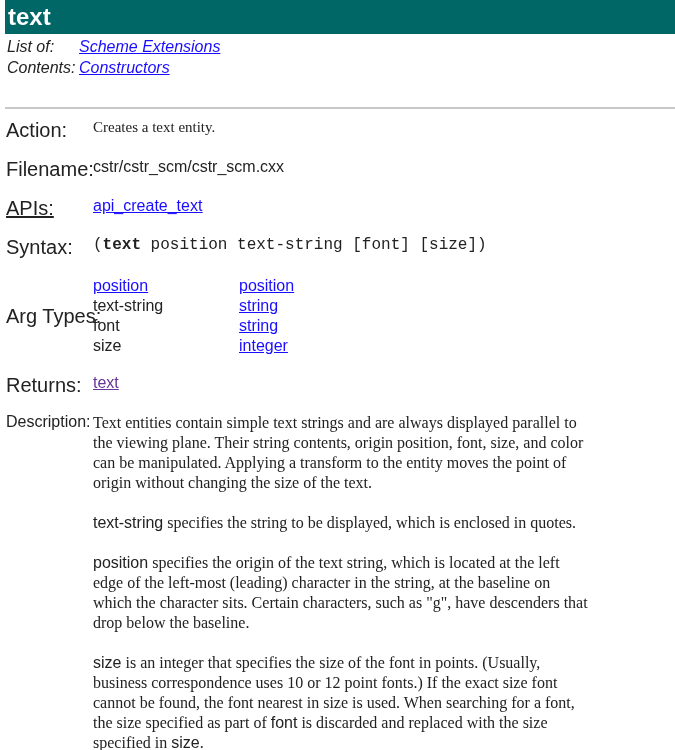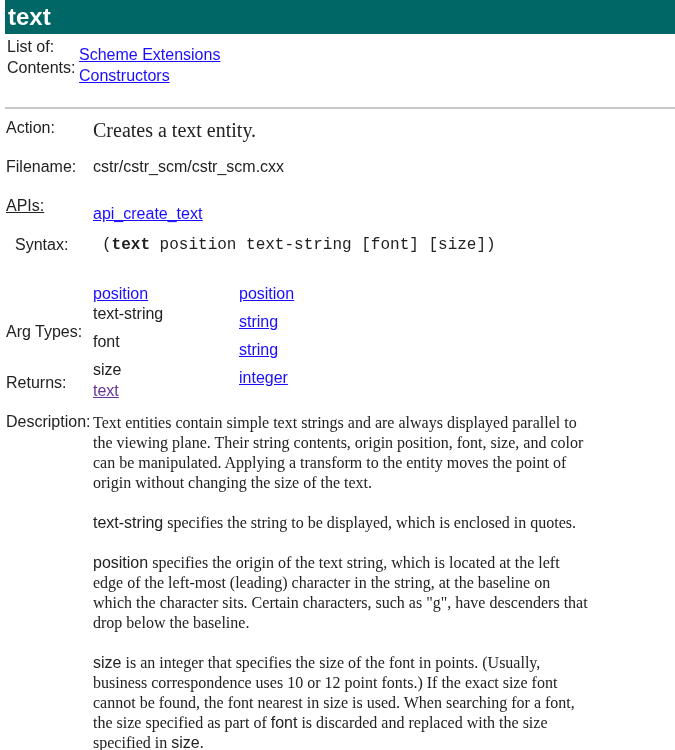--- a/index.html
+++ b/index.html
@@ -12,21 +12,20 @@
     }
     body {
       font-family: "Liberation Sans", sans-serif;
       font-size: 16px;
       color: #222222;
       position: relative;
     }
     a {
       color: #1a0dff;
       text-decoration: underline;
-      margin-top: 8px;
     }
     a.visited {
       color: #663399;
     }
     .title-bar {
       position: absolute;
       left: 5px;
       top: 0px;
       width: 670px;
       height: 34px;
@@ -42,20 +41,21 @@
     .meta {
       position: absolute;
       left: 7px;
       top: 36px;
       font-size: 16px;
       line-height: 21px;
     }
     .meta-row {
       display: flex;
       height: 21px;
+      font-style: italic;
     }
     .meta-label {
       width: 72px;
       white-space: nowrap;
     }
     .rule {
       position: absolute;
       left: 5px;
       top: 107px;
       width: 670px;
@@ -64,25 +64,25 @@
     }
     .row {
       position: absolute;
       left: 6px;
       display: flex;
     }
     .row-label {
       width: 87px;
       white-space: nowrap;
       font-family: "Liberation Sans", sans-serif;
-      font-size: 16px;
+      font-size: 20px;
     }
     .serif {
       font-family: "Liberation Serif", serif;
-      font-size: 20px;
+      font-size: 15px;
     }
     .mono {
       font-family: "Liberation Mono", monospace;
       font-size: 16px;
     }
     .argtable {
       display: grid;
       grid-template-columns: 146px 100px;
       line-height: 20px;
     }
@@ -131,21 +131,21 @@
 <div class="row" style="top:158px;">
   <span class="row-label">Filename:</span>
   <span>cstr/cstr_scm/cstr_scm.cxx</span>
 </div>
 
 <div class="row" style="top:197px;text-decoration:underline;">
   <span class="row-label">APIs:</span>
   <a href="#">api_create_text</a>
 </div>
 
-<div class="row" style="top:236px;margin-left:9px;">
+<div class="row" style="top:236px;">
   <span class="row-label">Syntax:</span>
   <span class="mono"><span>(</span><b>text</b><span style="white-space:pre;"> position text-string [font] [size])</span></span>
 </div>
 
 <div class="row" style="top:276px;align-items:center;">
   <span class="row-label">Arg Types:</span>
   <div class="argtable">
     <a href="#">position</a>
     <a href="#">position</a>
     <span>text-string</span>

